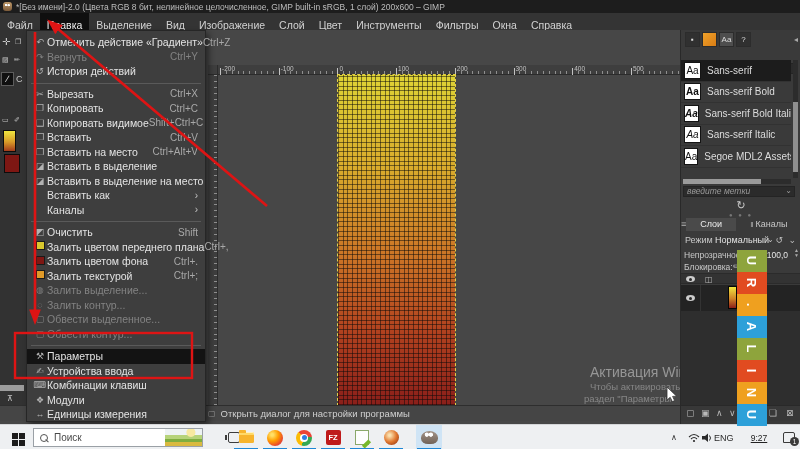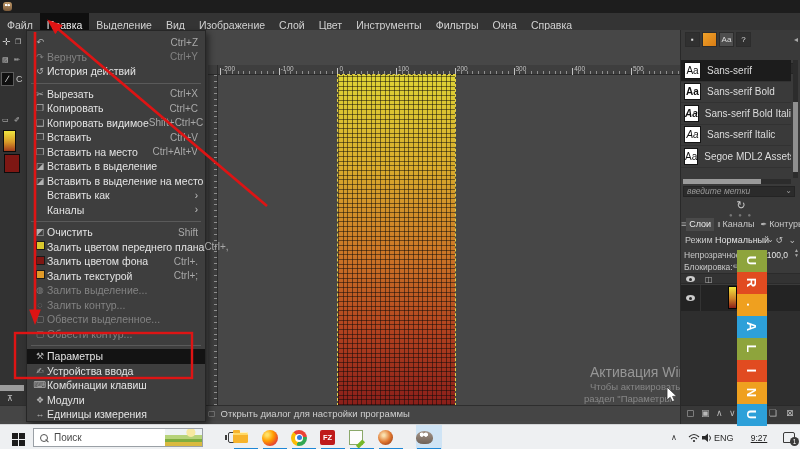--- a/index.html
+++ b/index.html
@@ -73,21 +73,21 @@
   #font-vscroll{position:absolute;right:2px;top:30px;width:5px;height:118px;background:#2c2c2c;}
   #font-vscroll .thumb{position:absolute;left:0;top:42px;width:5px;height:70px;background:#8f8f8f;}
   #font-hscroll{position:absolute;left:2px;top:149px;width:108px;height:5px;background:#2c2c2c;}
   #font-hscroll .thumb{position:absolute;left:0;top:0;width:78px;height:5px;background:#9a9a9a;}
   #refresh-row{position:absolute;left:0;top:169px;width:120px;text-align:center;color:#c9c9c9;font-size:11px;height:13px;line-height:13px;}
   .grip{position:absolute;left:0;top:183px;width:120px;text-align:center;color:#777;font-size:6px;letter-spacing:2px;line-height:4px;}
 
   
   .l-tabs{position:absolute;left:0;top:188px;width:120px;height:13px;display:flex;align-items:stretch;font-size:9px;color:#c7c7c7;}
   .l-menu-ico{width:12px;text-align:center;line-height:13px;color:#b5b5b5;font-size:9px;}
-  .l-tab{padding:0 3px;line-height:13px;white-space:nowrap;display:flex;align-items:center;gap:2px;justify-content:flex-end;}
+  .l-tab{padding:0 14px;line-height:13px;white-space:nowrap;display:flex;align-items:center;gap:2px;justify-content:flex-end;}
   .l-tab.active{background:#4a4a4a;color:#ececec;}
   .l-tab .t-ico{font-size:8px;color:#b5b5b5;}
   .l-row{position:absolute;left:0;width:120px;color:#c9c9c9;}
   #mode-row{top:203px;height:14px;font-size:9px;}
   #mode-row .lbl{position:absolute;left:4px;top:2px;}
   #mode-row .val{position:absolute;left:34px;top:2px;color:#e2e2e2;}
   #mode-row .chev{position:absolute;left:86px;top:2px;font-size:8px;}
   #mode-row .ric{position:absolute;top:2px;font-size:9px;color:#bdbdbd;}
   #opacity-row{top:219px;height:11px;font-size:8.5px;}
   #opacity-row .lbl{position:absolute;left:3px;top:1px;}
@@ -135,21 +135,21 @@
   .mag{position:relative;width:8px;height:8px;margin-left:6px;flex:0 0 8px;}
   .mag:before{content:"";position:absolute;left:0;top:0;width:6px;height:6px;border:1.3px solid #555;border-radius:50%;}
   .mag:after{content:"";position:absolute;left:5.4px;top:6px;width:3.5px;height:1.3px;background:#555;transform:rotate(45deg);}
   #search-box .ph{margin-left:6px;font-size:10px;color:#4a4a4a;flex:1;}
   .weather{width:37px;height:17px;flex:0 0 37px;margin-right:0;background:
      radial-gradient(circle at 70% 20%, #f7e9a0 4px, transparent 5px),
      linear-gradient(180deg,#eef3f4 0 38%,#b6d37a 38% 58%,#7fae3f 58% 76%,#d9b93f 76% 100%);}
   .taskview{position:absolute;left:228px;top:7px;width:12px;height:11px;border:1.4px solid #3c3c3c;border-radius:2px;}
   .taskview:before{content:"";position:absolute;left:-4px;top:2px;width:2px;height:5px;background:#3c3c3c;}
   .taskview:after{content:"";position:absolute;right:-4px;top:2px;width:2px;height:5px;background:#3c3c3c;}
-  .app{position:absolute;top:0;width:26px;height:25px;display:flex;align-items:center;}
+  .app{position:absolute;top:0;width:26px;height:25px;display:flex;align-items:center;justify-content:center;}
   .app.active-app{background:#cfe4f5;}
   .app .ul{position:absolute;left:1px;right:1px;bottom:0;height:2.5px;background:#1e87d6;}
   .ic-explorer{width:15px;height:11px;border-radius:1.5px;background:linear-gradient(180deg,#ffd968 0 30%,#f7b42c 30% 100%);box-shadow:inset 0 1px #fff3c2;position:relative;}
   .ic-explorer:before{content:"";position:absolute;left:0;top:-2px;width:7px;height:3px;border-radius:1px 1px 0 0;background:#f7b42c;}
   .ic-firefox{width:16px;height:16px;border-radius:50%;background:radial-gradient(circle at 32% 30%,#ffe066 8%,#ff9e00 40%,#ea4d2a 70%,#b0367a 100%);}
   .ic-chrome{position:relative;width:16px;height:16px;border-radius:50%;background:conic-gradient(from -40deg,#ea4335 0 33%,#34a853 33% 66%,#fbbc05 66% 100%);}
   .ic-chrome:before{content:"";position:absolute;left:4px;top:4px;width:8px;height:8px;border-radius:50%;background:#fff;}
   .ic-chrome:after{content:"";position:absolute;left:5.5px;top:5.5px;width:5px;height:5px;border-radius:50%;background:#2f7de1;}
   .ic-filezilla{width:15px;height:15px;border-radius:2px;background:#bf1b1b;color:#fff;font-size:7.5px;font-weight:bold;text-align:center;line-height:15px;}
   .ic-notepad{position:relative;width:14px;height:15px;background:#fdfdfd;border:1px solid #8aa86a;}
@@ -171,20 +171,21 @@
   
   #annotations{position:absolute;left:0;top:0;width:800px;height:449px;z-index:60;pointer-events:none;}
 </style>
 </head>
 <body>
 
 <div id="screen">
 
   <div id="titlebar">
     <span class="gimp-logo"></span>
+    <span class="title">*[Без имени]-2.0 (Цвета RGB 8 бит, нелинейное целочисленное, GIMP built-in sRGB, 1 слой) 200x600 – GIMP</span>
   </div>
 
   <div id="menubar">
       <span class="mb-item">Файл</span>
       <span class="mb-item active">Правка</span>
       <span class="mb-item">Выделение</span>
       <span class="mb-item">Вид</span>
       <span class="mb-item">Изображение</span>
       <span class="mb-item">Слой</span>
       <span class="mb-item">Цвет</span>
@@ -345,20 +346,21 @@
       <span style="left:35px;">∧</span>
       <span style="left:48px;">∨</span>
       <span style="left:88px;">❏</span>
       <span style="left:105px;">⊠</span>
     </div>
   </div>
 
   <div id="edit-menu">
       <div class="em-item normal">
         <span class="em-ico">↶</span>
+        <span class="em-label">Отменить действие «Градиент»</span>
         <span class="em-short">Ctrl+Z</span>
       </div>
       <div class="em-item disabled">
         <span class="em-ico">↷</span>
         <span class="em-label">Вернуть</span>
         <span class="em-short">Ctrl+Y</span>
       </div>
       <div class="em-item normal">
         <span class="em-ico">↺</span>
         <span class="em-label">История действий</span>

